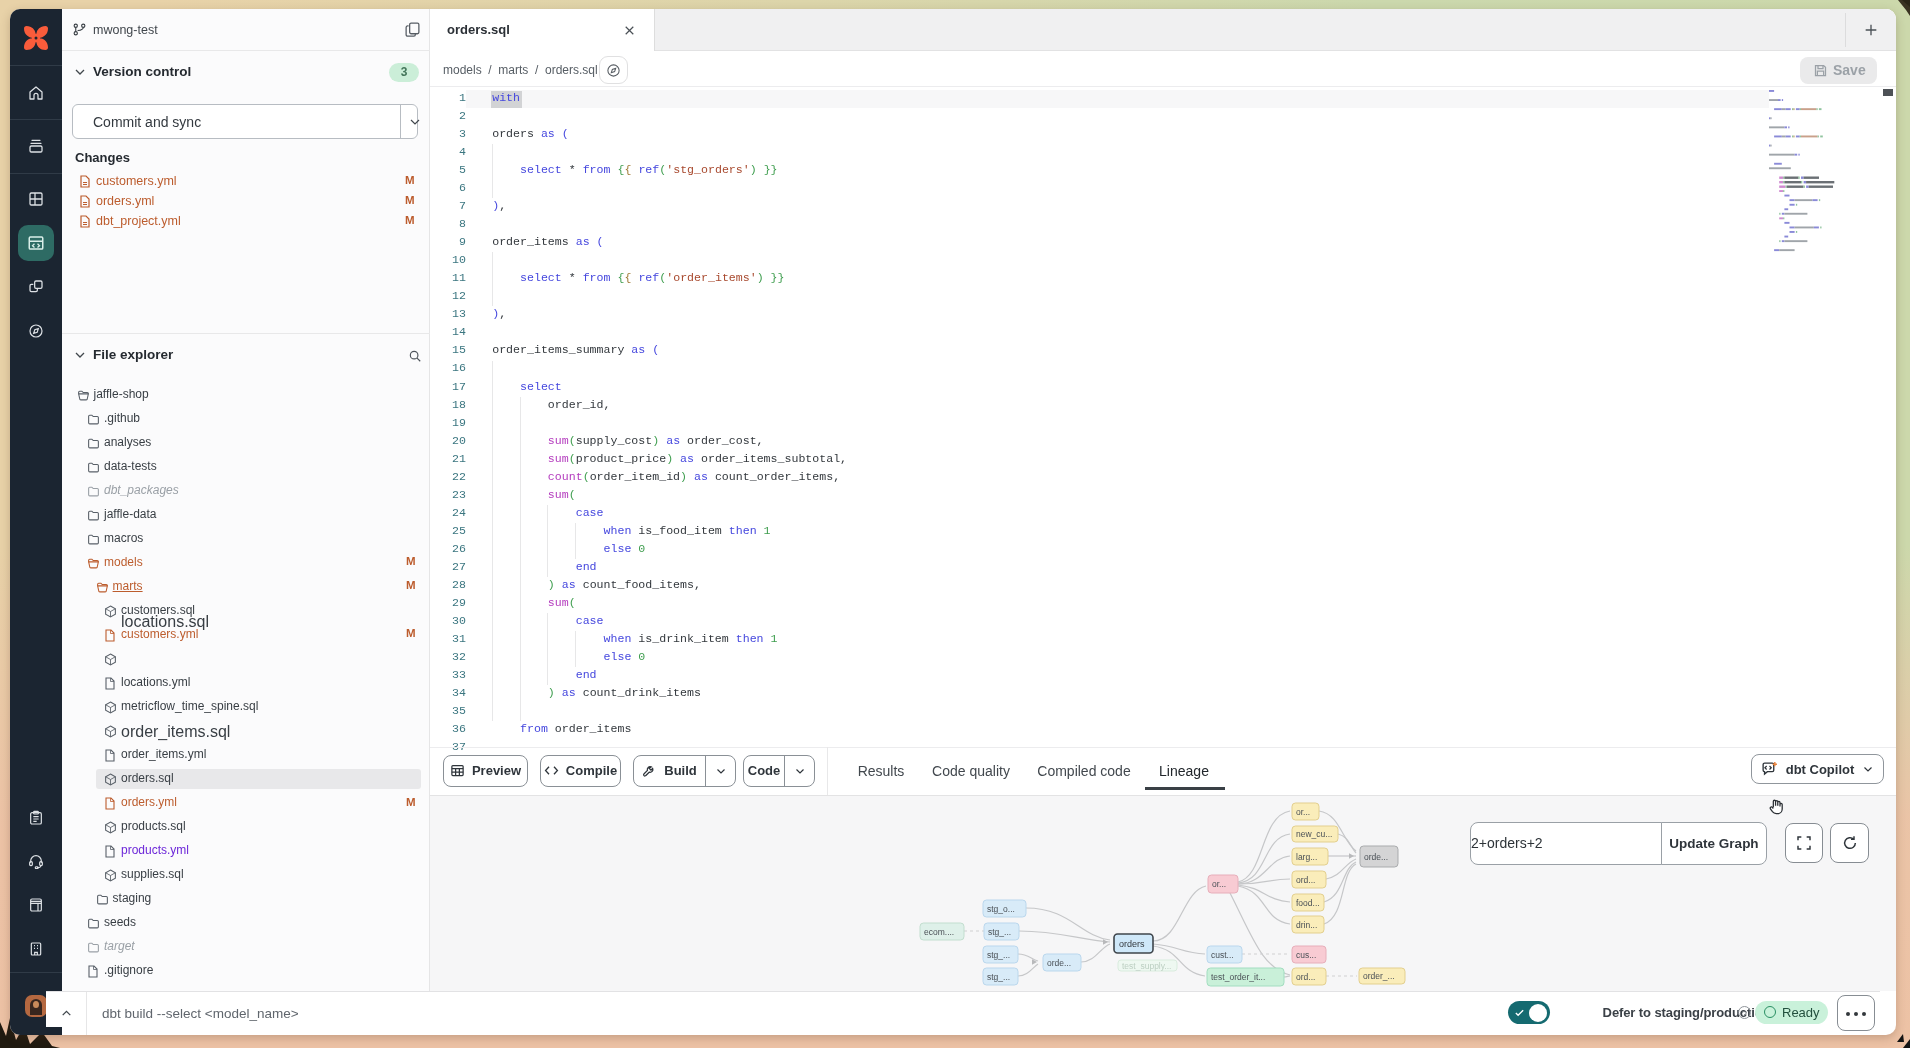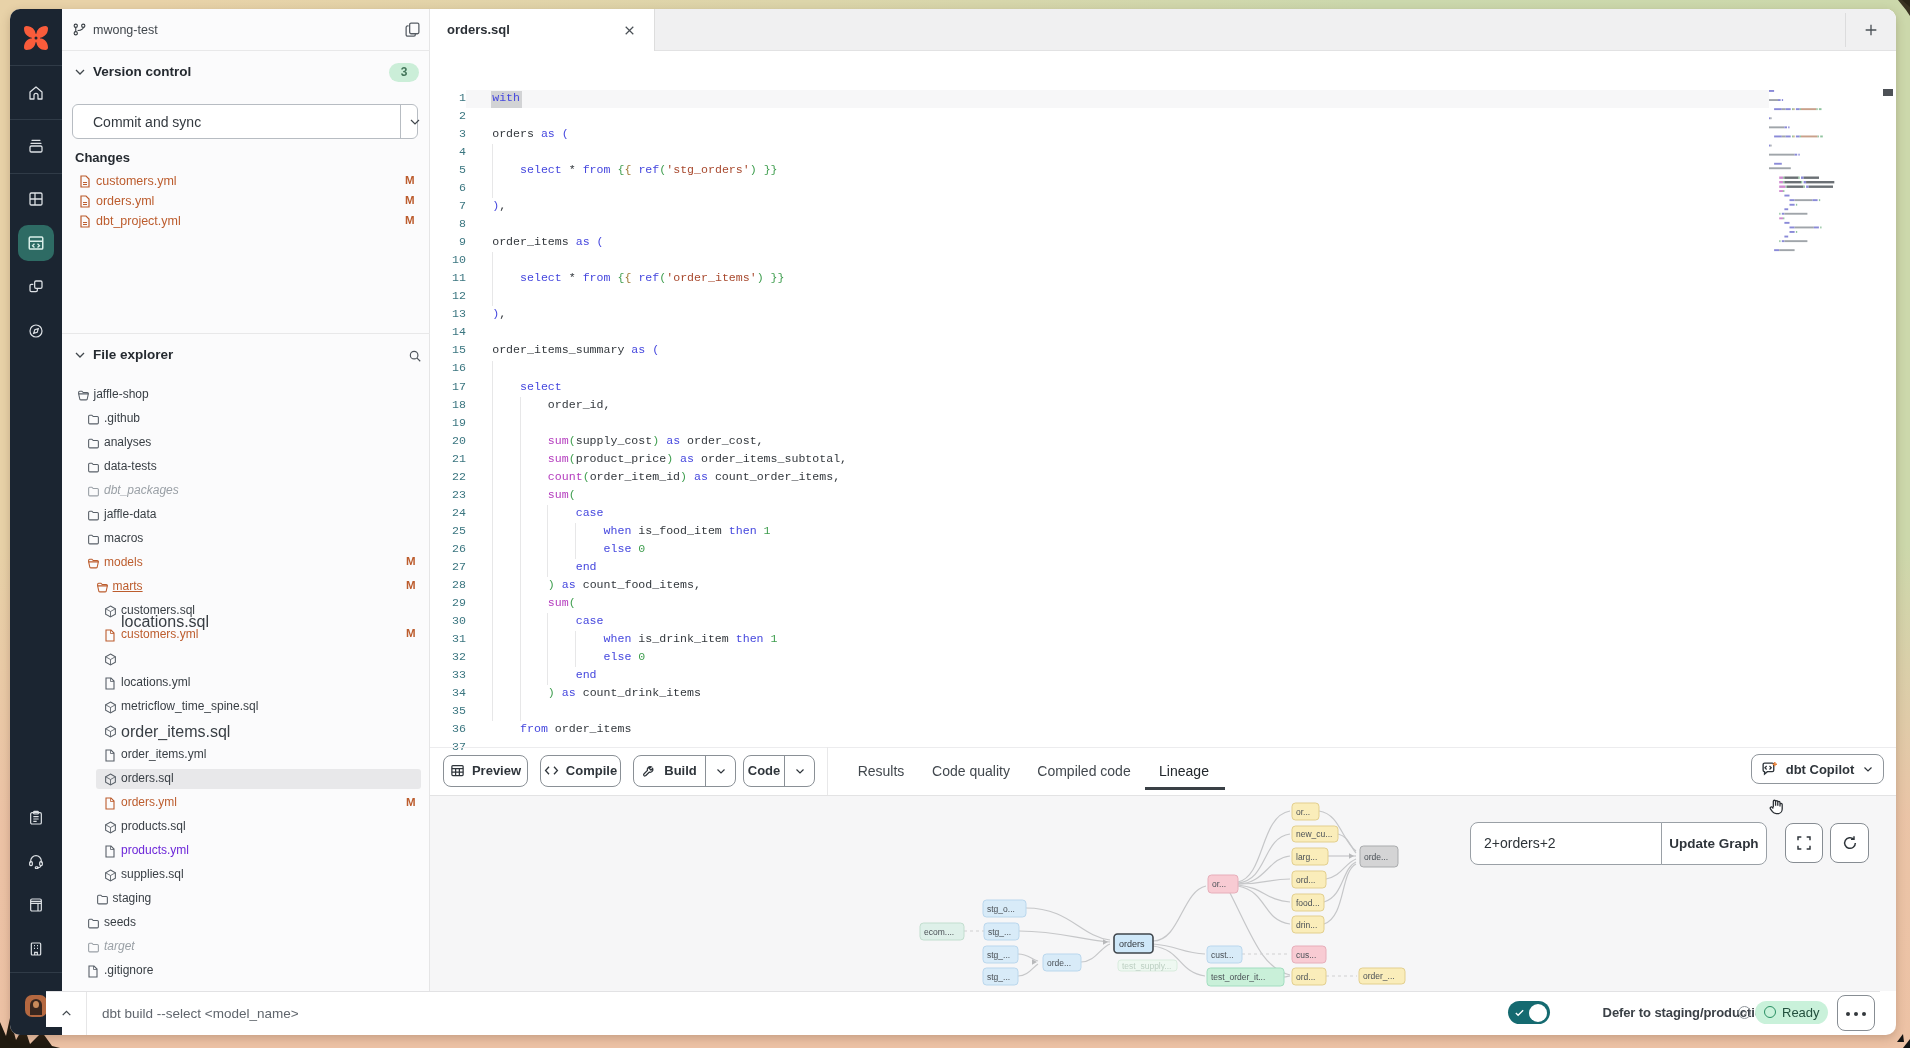--- a/index.html
+++ b/index.html
@@ -289,20 +289,34 @@
 <div class="abs" style="left:1415px;top:4px;width:1px;height:34px;background:#dcdcdd;"></div>
 <svg class="abs" style="left:1433px;top:13px;color:#4a5056" width="16" height="16" viewBox="0 0 24 24" fill="none" stroke="currentColor" stroke-width="2">
         <path d="M12 4 V20 M4 12 H20"></path>
       </svg>
 <div id="activetab">
         <div class="abs" style="left:17px;top:13px;font-size:13px;font-weight:bold;color:#2b3036;">orders.sql</div>
         <svg class="abs" style="left:193px;top:15px;color:#4a5056" width="13" height="13" viewBox="0 0 24 24" fill="none" stroke="currentColor" stroke-width="2.2">
           <path d="M5 5 L19 19 M19 5 L5 19"></path>
         </svg>
       </div>
+<div id="crumbs">
+<div class="abs" style="left:13px;top:11.5px;font-size:12px;color:#565d64;">models&nbsp; /&nbsp; marts&nbsp; /&nbsp; orders.sql</div>
+<div class="abs" style="left:169px;top:5px;width:29px;height:28px;border:1px solid #e0e0e1;border-radius:9px;"></div>
+<svg class="abs" style="left:176px;top:12px;color:#555b61" width="15" height="15" viewBox="0 0 24 24" fill="none" stroke="currentColor" stroke-width="1.7">
+          <circle cx="12" cy="12" r="9"></circle>
+          <path d="M15.5 8.5 L13.8 13.8 L8.5 15.5 L10.2 10.2 Z"></path>
+        </svg>
+<div class="abs" style="left:1370px;top:6px;width:77px;height:27px;background:#eaeaeb;border-radius:8px;"></div>
+<svg class="abs" style="left:1383px;top:12px;color:#9ba1a7" width="15" height="15" viewBox="0 0 24 24" fill="none" stroke="currentColor" stroke-width="2">
+          <path d="M4 4 h13 l3 3 v13 H4 Z"></path>
+          <path d="M8 4 v5 h8 V4 M7 20 v-7 h10 v7"></path>
+        </svg>
+<div class="abs" style="left:1403px;top:11px;font-size:14px;font-weight:bold;color:#9ba1a7;">Save</div>
+</div>
 <div class="abs" style="left:36px;top:81px;width:1303px;height:18px;background:#f7f7f8;"></div>
 <div class="abs" style="left:60.5px;top:81.5px;width:31px;height:17px;background:#d2d3d5;"></div>
 <div class="ig" style="left:61.7px;top:135.1px;height:54.1px;"></div>
 <div class="ig" style="left:61.7px;top:243.3px;height:54.1px;"></div>
 <div class="ig" style="left:61.7px;top:351.5px;height:360.6px;"></div>
 <div class="ig" style="left:89.5px;top:387.5px;height:324.5px;"></div>
 <div class="ig" style="left:117.4px;top:495.7px;height:72.1px;"></div>
 <div class="ig" style="left:117.4px;top:603.9px;height:72.1px;"></div>
 <div class="ig" style="left:145.2px;top:513.7px;height:36.1px;"></div>
 <div class="ig" style="left:145.2px;top:621.9px;height:36.1px;"></div>
@@ -574,21 +588,21 @@
           <text x="866" y="184" font-size="8.5" fill="#4a5056">ord...</text>
           <rect x="930" y="50" width="38" height="21" rx="3.5" fill="#d4d4d5" stroke="#a9abad"></rect>
           <text x="934" y="64" font-size="8.5" fill="#4a5056">orde...</text>
           <rect x="929" y="172" width="46" height="16" rx="3.5" fill="#faedba" stroke="#e3cf8e"></rect>
           <text x="933" y="183" font-size="8.5" fill="#4a5056">order_...</text>
           <rect x="688" y="164" width="59" height="11" rx="3" fill="#eef8f1" stroke="#d9ecde"></rect>
           <text x="692" y="172.5" font-size="8.5" fill="#bccfc2">test_supply...</text>
           <rect x="684" y="138" width="39" height="19" rx="3.5" fill="#cfe8f9" stroke="#3f454b" stroke-width="1.6"></rect>
           <text x="689" y="150.5" font-size="9" fill="#33383d">orders</text>
         </svg>
-<div class="abs" style="left:1040px;top:26px;width:192px;height:43px;background:#fff;border:1px solid #9aa0a6;border-radius:8px 0 0 8px;font-size:14px;color:#2d3338;line-height:41px;padding-left:13px;">2+orders+2</div>
+<div class="abs" style="left:1040px;top:26px;width:192px;height:43px;background:#fff;border:1px solid #9aa0a6;border-radius:8px 0 0 8px;font-size:14px;color:#2d3338;line-height:41px;">2+orders+2</div>
 <div class="abs" style="left:1231px;top:26px;width:106px;height:43px;background:#fff;border:1px solid #9aa0a6;border-radius:0 8px 8px 0;font-size:13.5px;font-weight:bold;color:#2f353b;text-align:center;line-height:41px;">Update Graph</div>
 <div class="btn" style="left:1355px;top:27px;width:38px;height:40px;border-color:#878d93;">
           <svg width="16" height="16" viewBox="0 0 24 24" fill="none" stroke="#2f353b" stroke-width="2.2">
             <path d="M3 8 V3 h5 M16 3 h5 v5 M21 16 v5 h-5 M8 21 H3 v-5"></path>
           </svg>
         </div>
 <div class="btn" style="left:1400px;top:27px;width:39px;height:40px;border-color:#878d93;">
           <svg width="16" height="16" viewBox="0 0 24 24" fill="none" stroke="#2f353b" stroke-width="2.2">
             <path d="M20 12 a8 8 0 1 1 -2.5 -5.8"></path>
             <path d="M18 2 v4.5 h-4.5" fill="none"></path>

